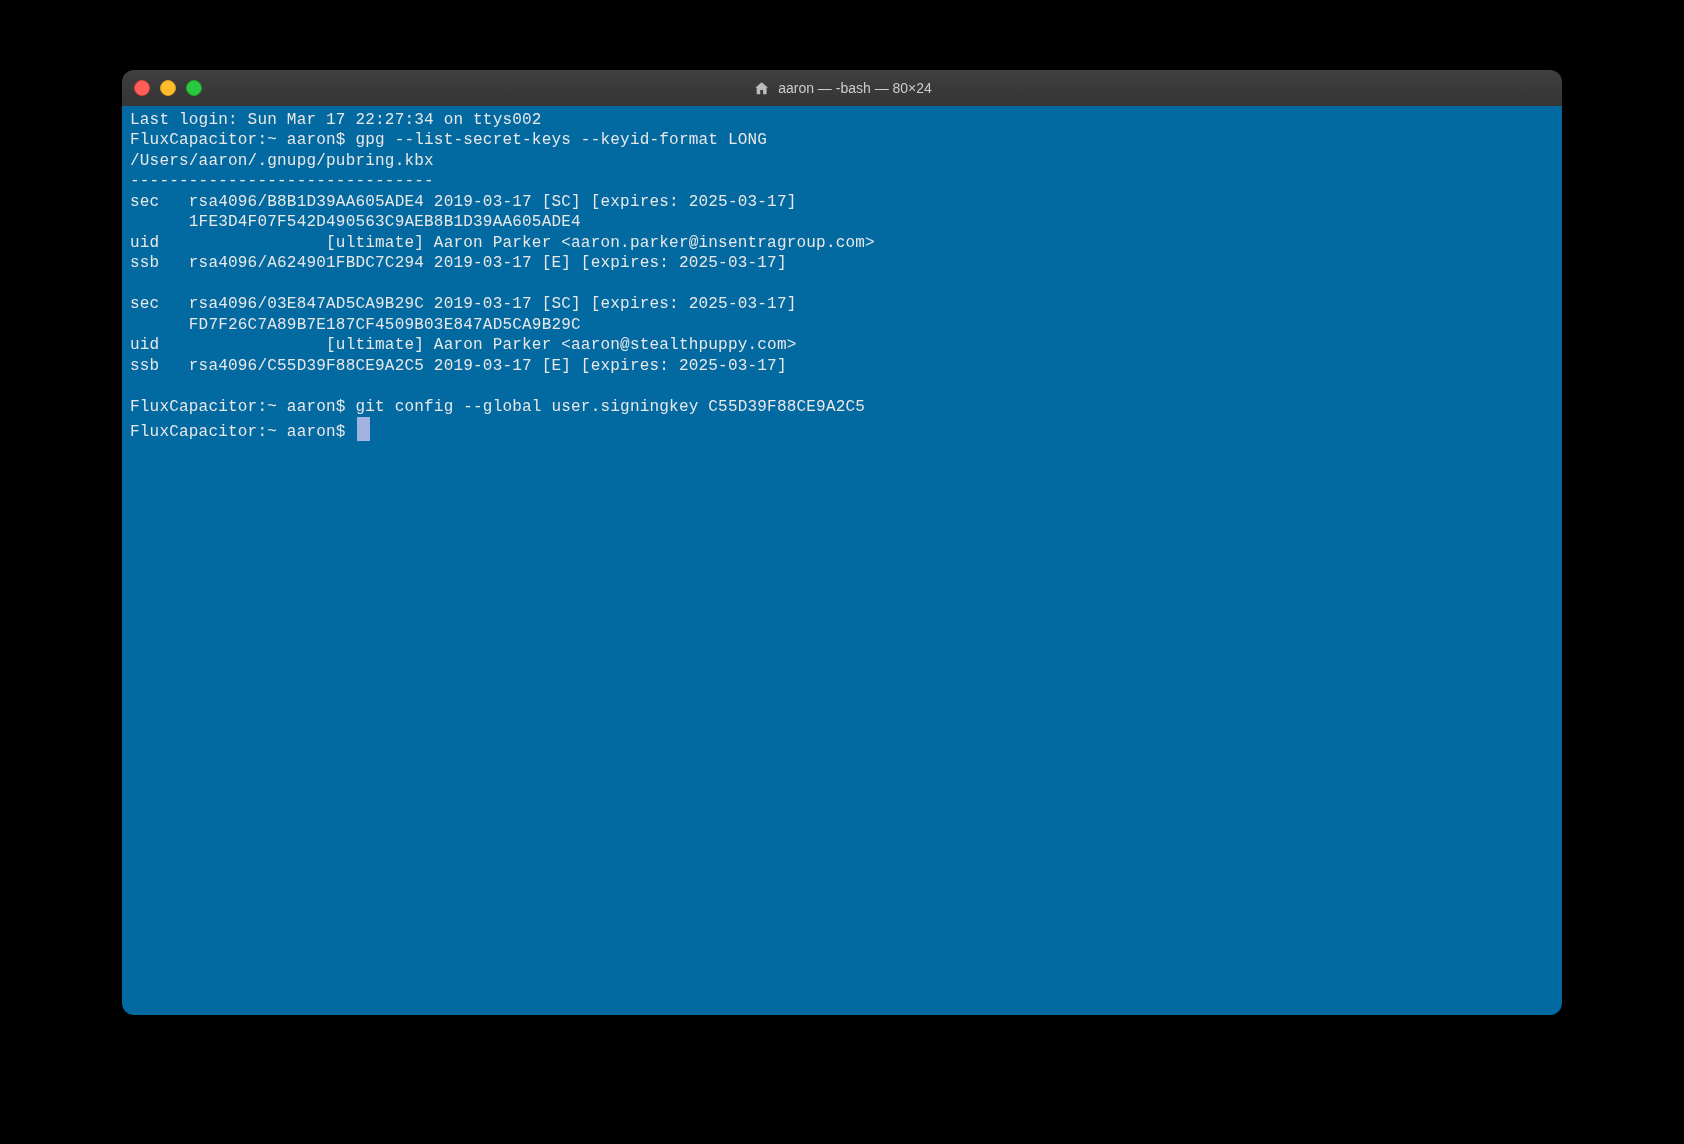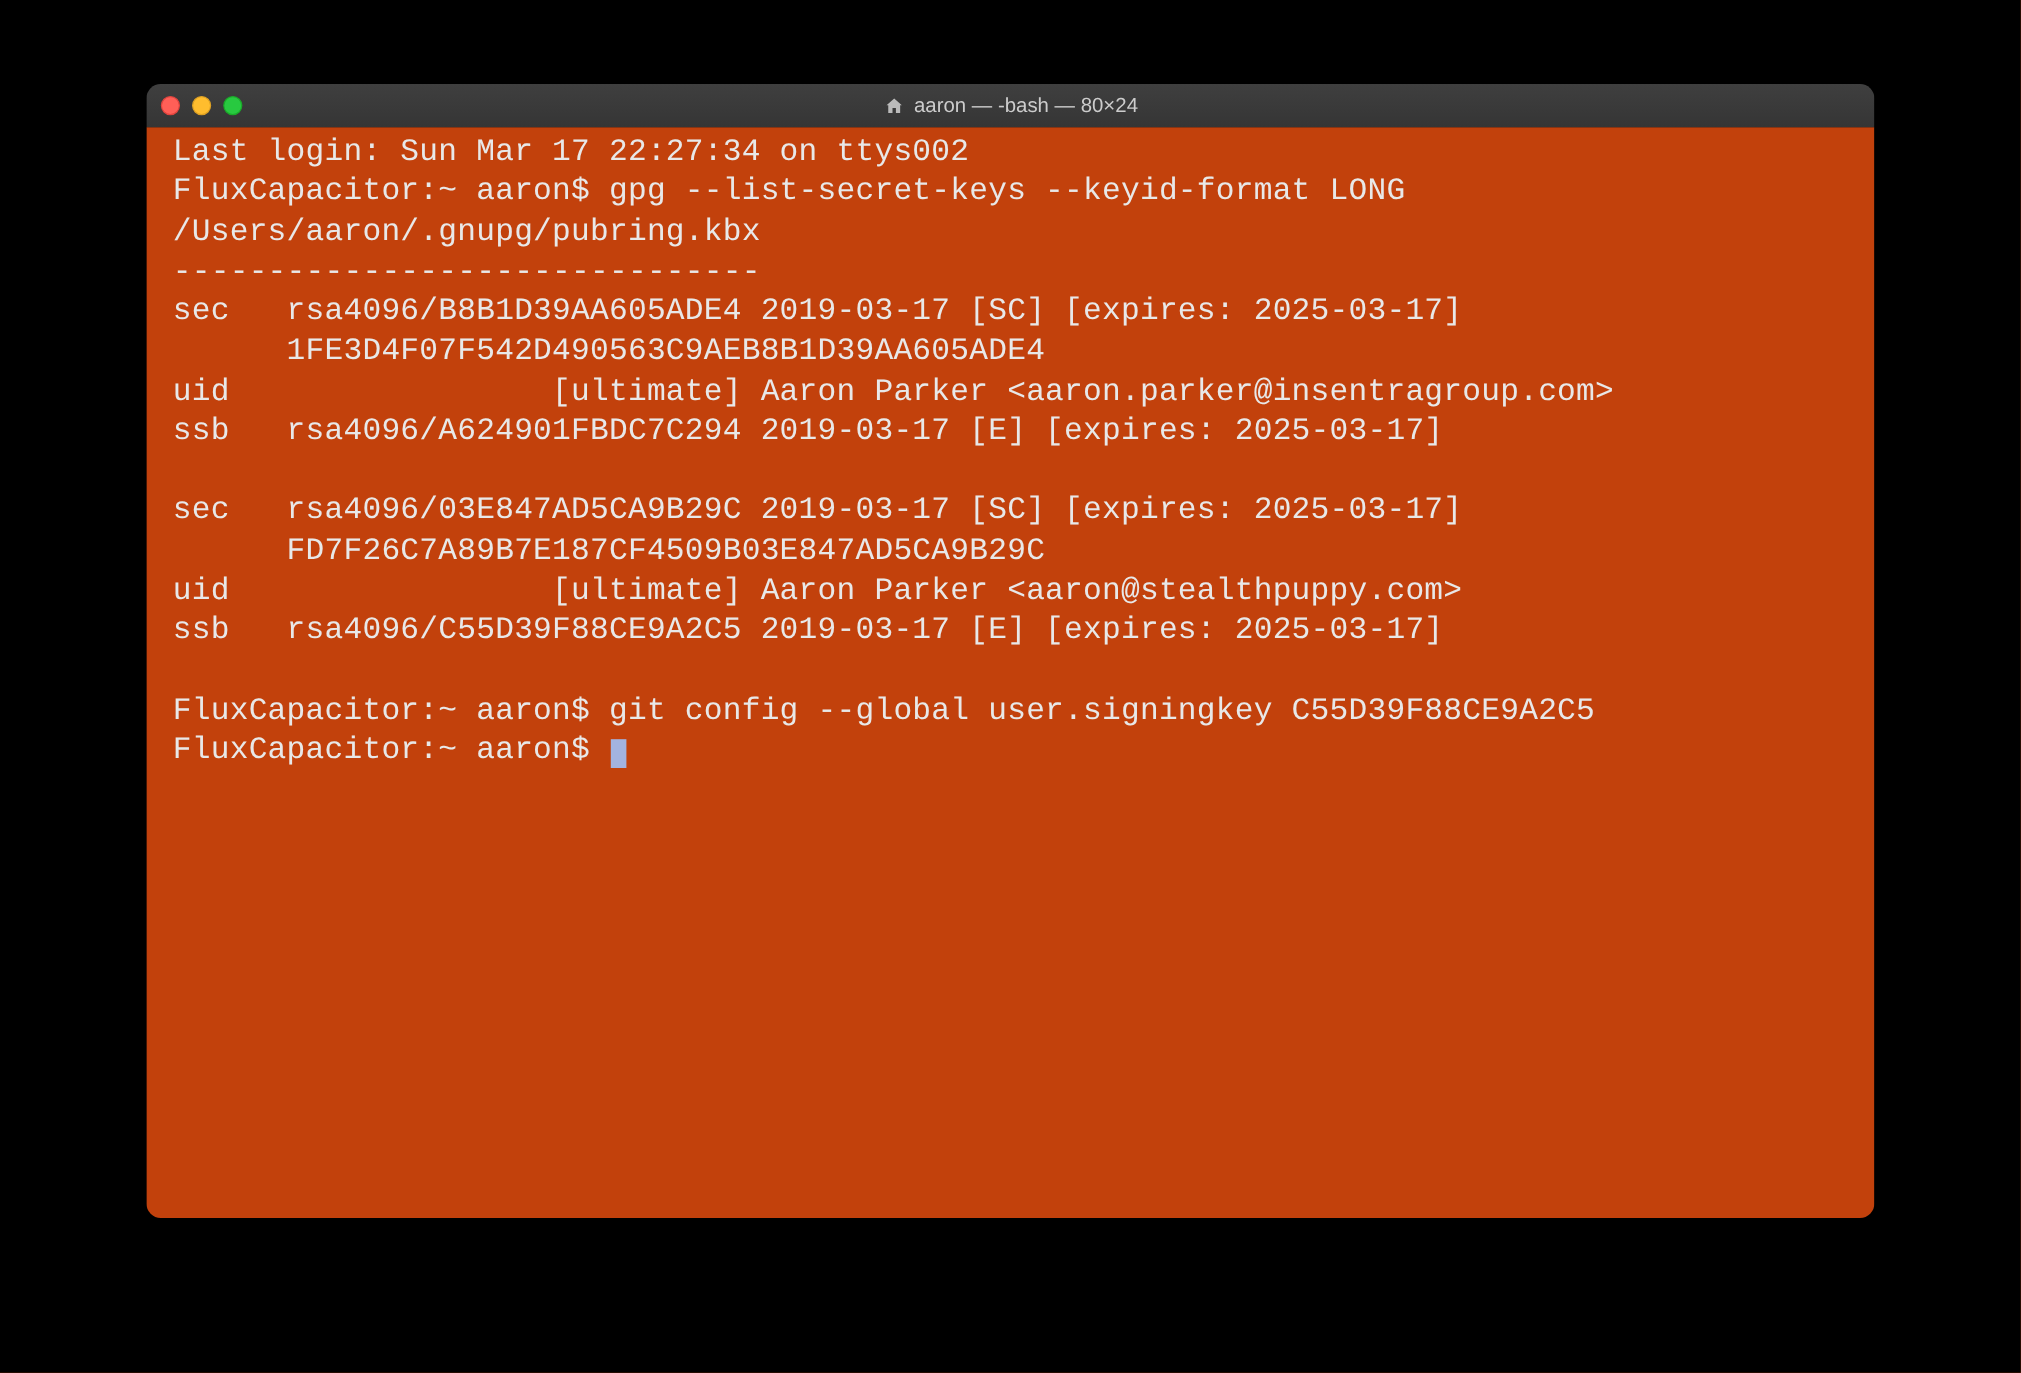--- a/index.html
+++ b/index.html
@@ -48,36 +48,36 @@
     .max-btn { background: #28c940; border: 0.5px solid #1aab29; }
     .title-center {
       position: absolute;
       left: 50%;
       transform: translateX(-50%);
       display: flex;
       align-items: center;
       gap: 8px;
       color: #ccc;
       font-family: -apple-system, "Helvetica Neue", sans-serif;
-      font-size: 17px;
+      font-size: 14px;
       font-weight: 500;
     }
     .home-icon {
       width: 18px;
       height: 18px;
       display: flex;
       align-items: center;
       justify-content: center;
     }
     .terminal-body {
       flex: 1;
-      background: #c2410c;
-      padding: 4px 22px;
+      background: #0369a1;
+      padding: 4px 8px;
       font-family: "Menlo", "Monaco", "Courier New", monospace;
-      font-size: 26px;
+      font-size: 16px;
       line-height: 1.28;
       color: #e8e8e8;
       white-space: pre;
       overflow: hidden;
       letter-spacing: 0.2px;
     }
     .cursor-block {
       display: inline-block;
       width: 13px;
       height: 24px;

